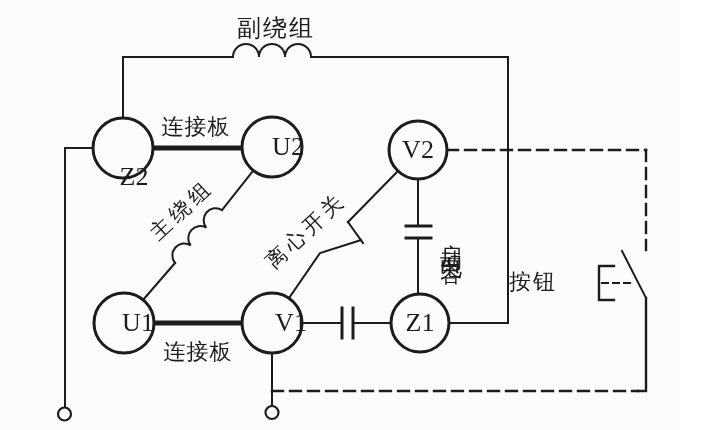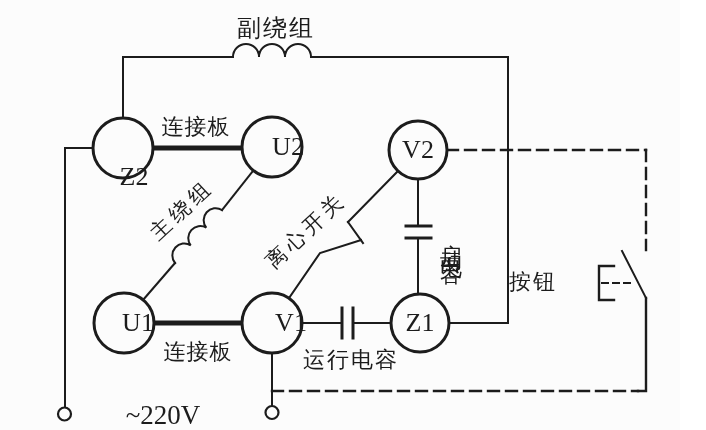--- a/index.html
+++ b/index.html
@@ -94,27 +94,25 @@
   <div class="lbl" style="left:276px;top:28px;font-size:24px;letter-spacing:2px;">副绕组</div>
 
   <div class="lbl" style="left:196px;top:127px;font-size:22px;letter-spacing:1px;">连接板</div>
 
   <div class="lbl rot" style="left:182px;top:210px;font-size:21px;letter-spacing:5px;">主绕组</div>
 
   <div class="lbl rot" style="left:306px;top:231px;font-size:21px;letter-spacing:4px;">离心开关</div>
 
   <div class="lbl vert" style="left:451px;top:238px;font-size:22px;">启动电容</div>
 
-  <div class="lbl" style="left:351px;top:360px;font-size:22px;letter-spacing:2px;">运行电容</div>
 
   <div class="lbl" style="left:198px;top:352px;font-size:22px;letter-spacing:1px;">连接板</div>
 
   <div class="lbl" style="left:533px;top:282px;font-size:22px;letter-spacing:2px;">按钮</div>
 
-  <div class="lbl" style="left:163px;top:415px;font-size:27px;">~220V</div>
 
   <div class="lbl term" style="left:134px;top:148px;margin-top:29px;">Z2</div>
   <div class="lbl term" style="left:288px;top:147px;">U2</div>
   <div class="lbl term" style="left:418px;top:150px;">V2</div>
   <div class="lbl term" style="left:138px;top:323px;">U1</div>
   <div class="lbl term" style="left:272px;top:323px;margin-left:19px;">V1</div>
   <div class="lbl term" style="left:420px;top:323px;text-align:center;">Z1</div>
 
 </div>
 

